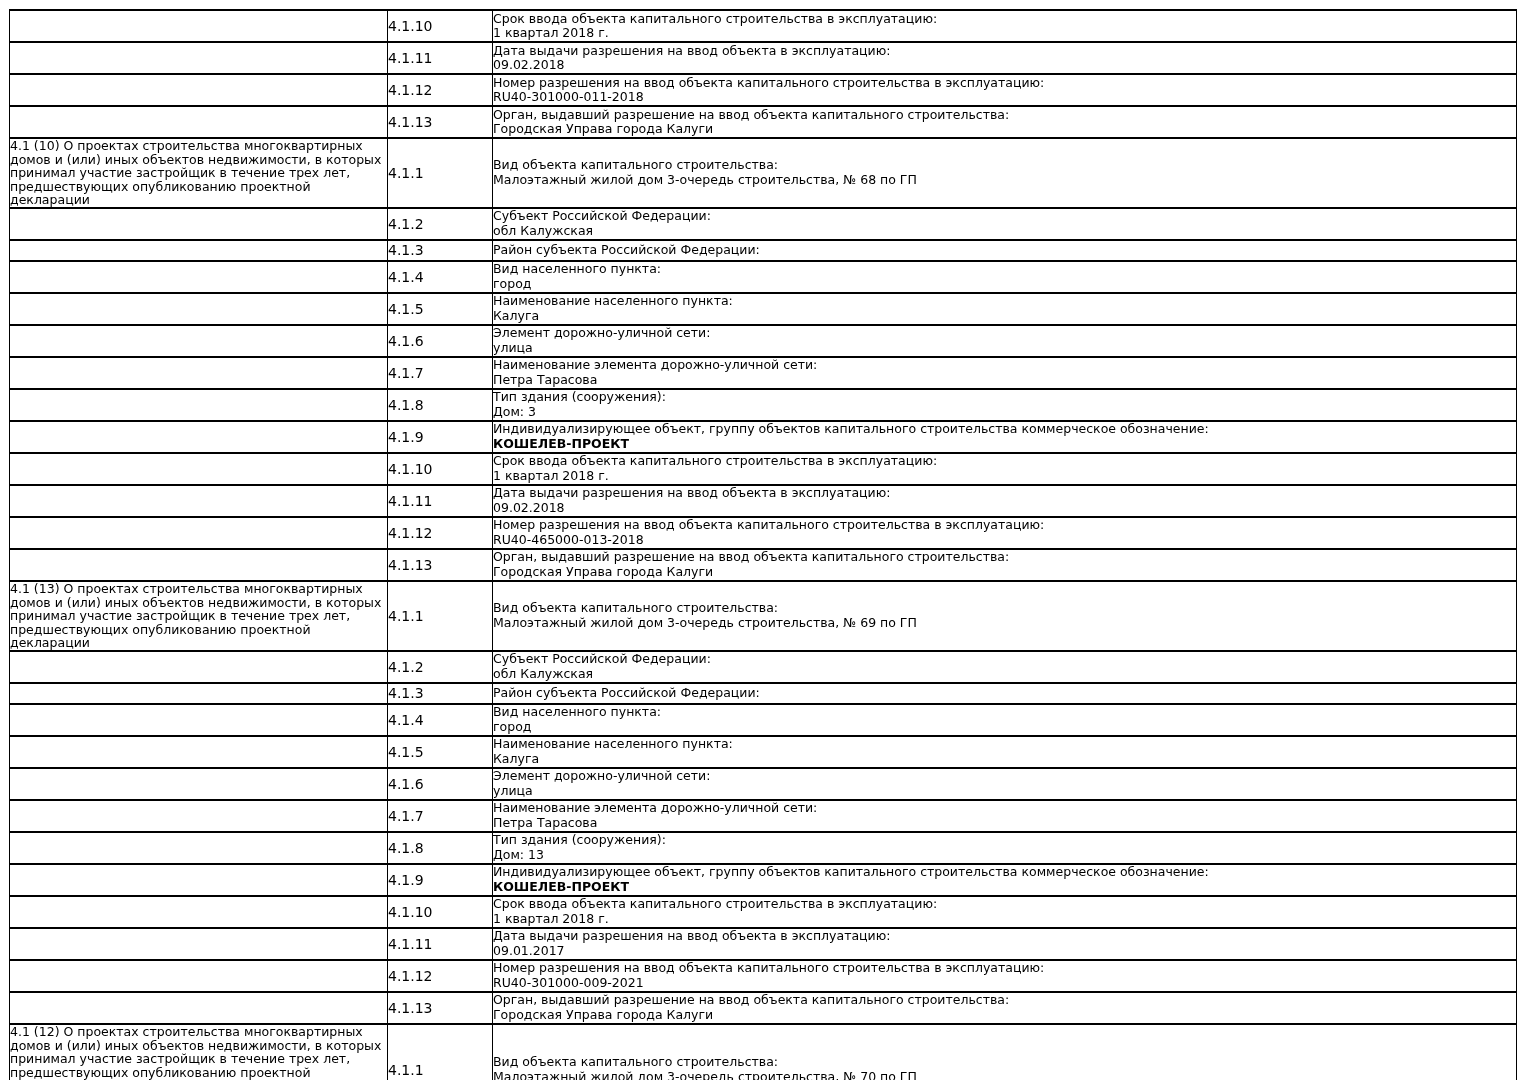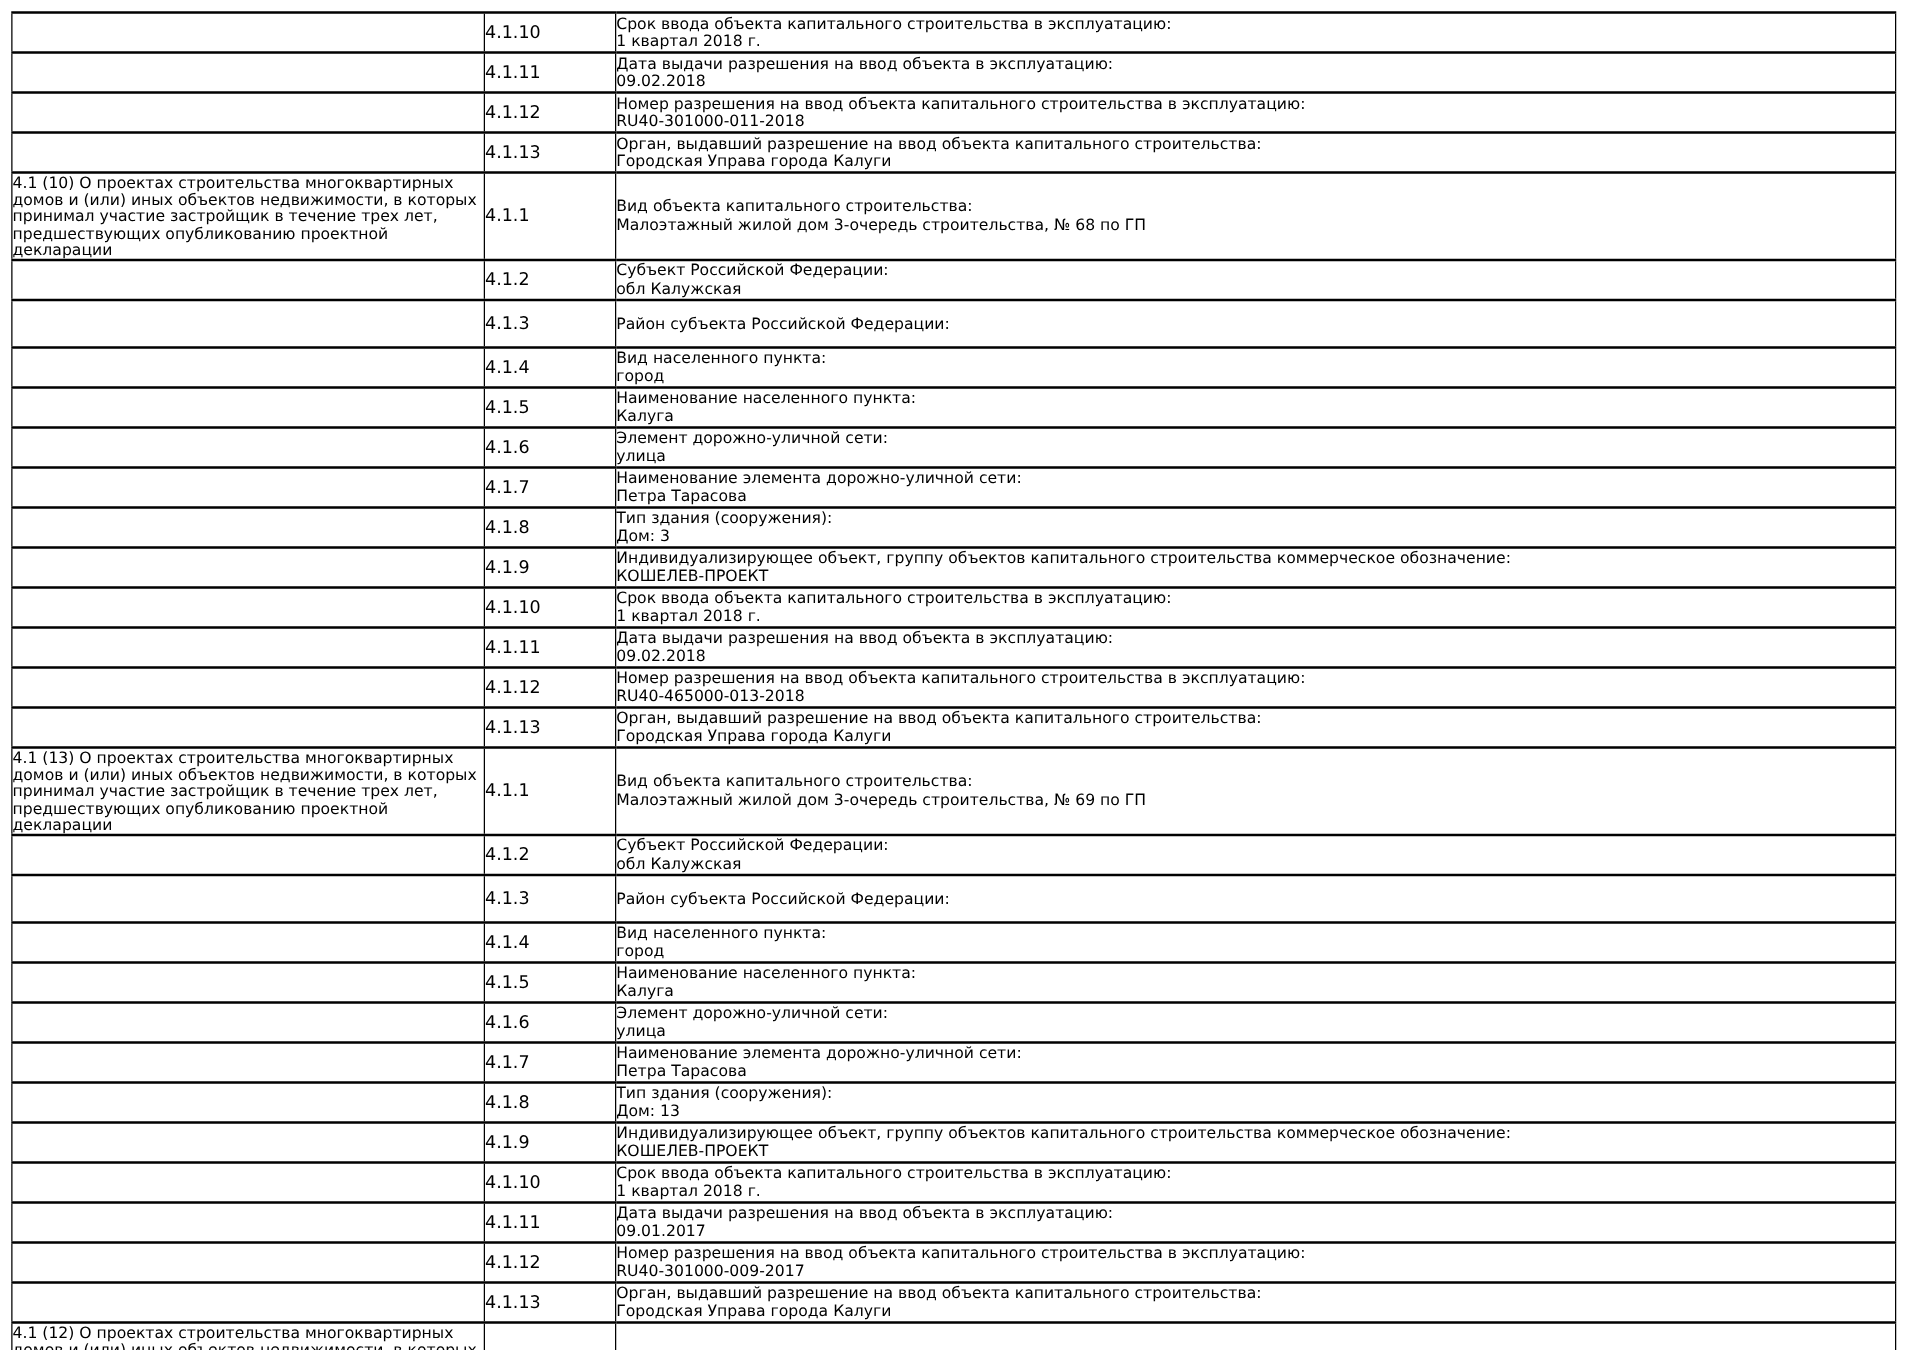--- a/index.html
+++ b/index.html
@@ -39,26 +39,26 @@
     font-size: 14px;
     margin-left: 24px;
   }
   td.col-content {
     vertical-align: middle;
     padding: 1px 4px;
     font-size: 12.5px;
     line-height: 14.5px;
   }
   tr.row-normal  { height: 32px; }
-  tr.row-single  { height: 38px; }
+  tr.row-single  { height: 21px; }
   tr.row-tall    { height: 63px; }
   tr.row-cutoff  { height: 92px; }
   .field-label { font-weight: normal; }
   .field-value .value-text { font-weight: normal; }
-  .field-value .value-text.regular { font-weight: normal; margin-top: 14px; }
+  .field-value .value-text.regular { font-weight: bold; margin-top: 14px; }
   .field-value .value-prefix { font-weight: normal; text-align: center; }
 </style>
 </head>
 <body>
 
 <table class="decl">
   <colgroup>
     <col style="width:378px">
     <col style="width:105px">
     <col style="width:1024px">
@@ -284,21 +284,21 @@
         <td class="col-content">
           <div class="field-label">Дата выдачи разрешения на ввод объекта в эксплуатацию:</div>
           <div class="field-value"><span class="value-text">09.01.2017</span></div>
         </td>
       </tr>
       <tr class="row-normal">
         <td class="col-desc"></td>
         <td class="col-code">4.1.12</td>
         <td class="col-content">
           <div class="field-label">Номер разрешения на ввод объекта капитального строительства в эксплуатацию:</div>
-          <div class="field-value"><span class="value-text">RU40-301000-009-2017</span></div>
+          <div class="field-value"><span class="value-text">RU40-301000-009-2021</span></div>
         </td>
       </tr>
       <tr class="row-normal">
         <td class="col-desc"></td>
         <td class="col-code">4.1.13</td>
         <td class="col-content">
           <div class="field-label">Орган, выдавший разрешение на ввод объекта капитального строительства:</div>
           <div class="field-value"><span class="value-text">Городская Управа города Калуги</span></div>
         </td>
       </tr>

